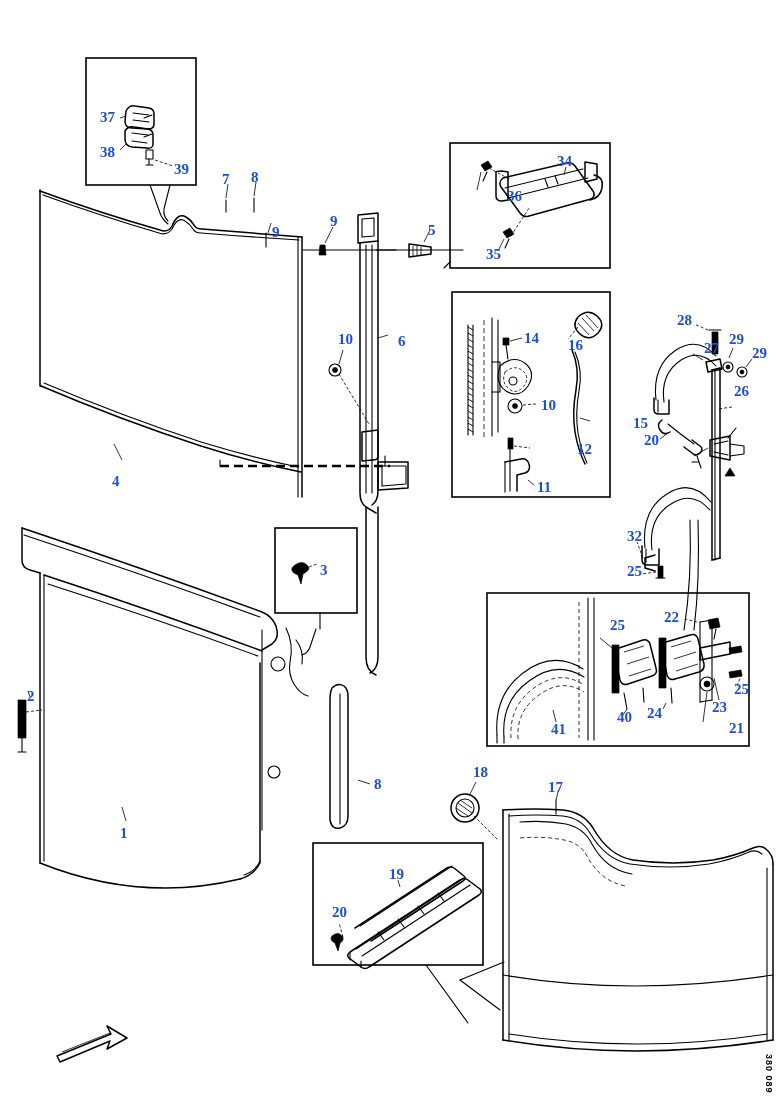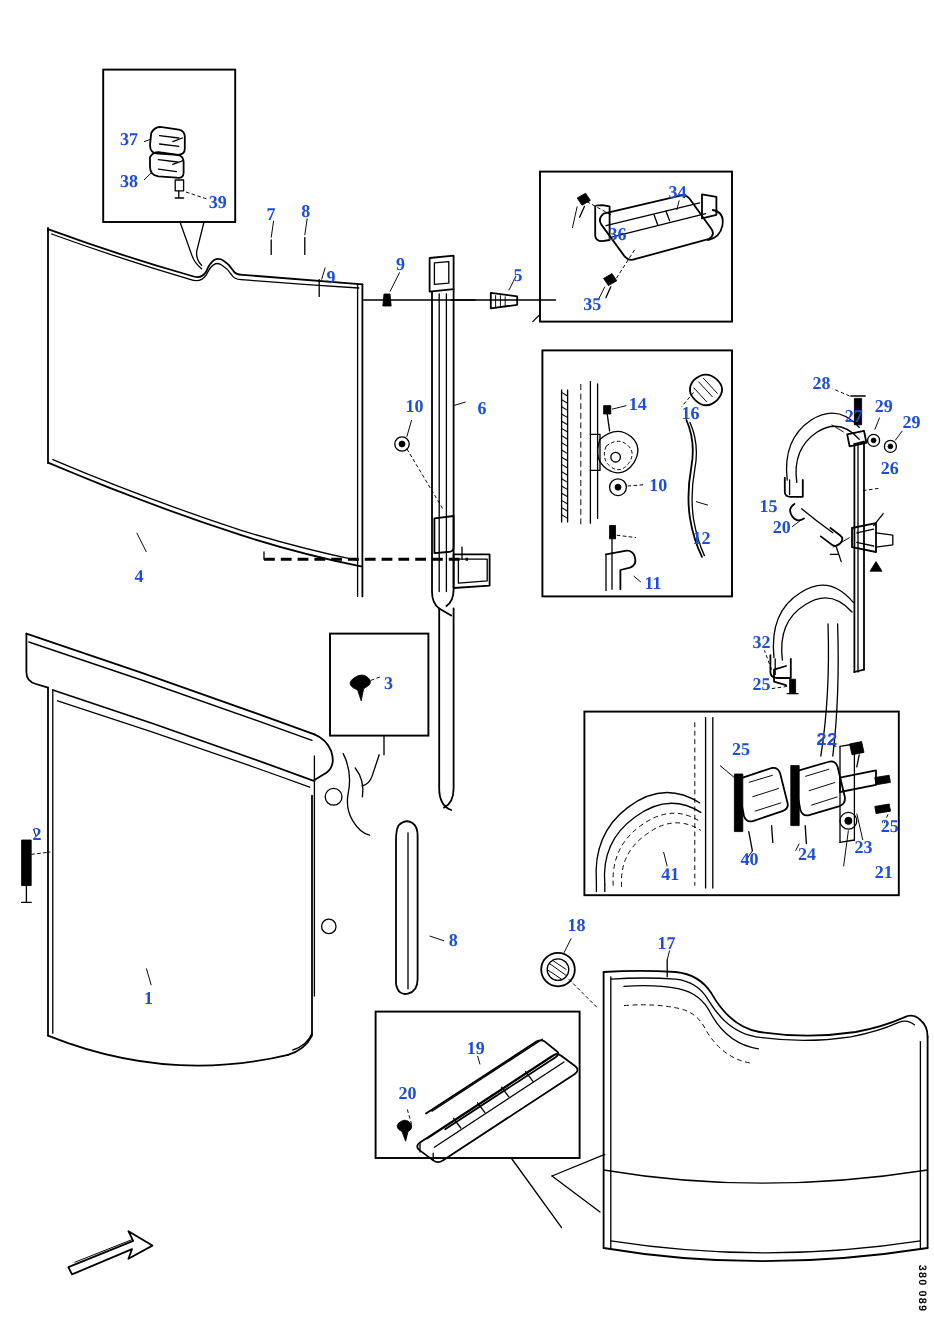--- a/index.html
+++ b/index.html
@@ -389,23 +389,23 @@
 <div class="lbl" style="left:537px;top:442px;margin-left:40px;">12</div>
 <div class="lbl" style="left:541px;top:398px;">10</div>
 <div class="lbl" style="left:524px;top:331px;">14</div>
 <div class="lbl" style="left:594px;top:416px;margin-left:39px;">15</div>
 <div class="lbl" style="left:556px;top:338px;margin-left:12px;">16</div>
 <div class="lbl" style="left:548px;top:780px;">17</div>
 <div class="lbl" style="left:473px;top:765px;">18</div>
 <div class="lbl" style="left:389px;top:867px;">19</div>
 <div class="lbl" style="left:332px;top:905px;">20</div>
 <div class="lbl" style="left:729px;top:721px;">21</div>
-<div class="lbl" style="left:680px;top:610px;font-family:Liberation Mono, monospace;">22</div>
+<div class="lbl" style="left:664px;top:610px;">22</div>
 <div class="lbl" style="left:712px;top:700px;">23</div>
-<div class="lbl" style="left:665px;top:706px;text-align:center;">24</div>
+<div class="lbl" style="left:647px;top:706px;text-align:center;">24</div>
 <div class="lbl" style="left:610px;top:618px;">25</div>
 <div class="lbl" style="left:734px;top:682px;">25</div>
 <div class="lbl" style="left:734px;top:384px;">26</div>
 <div class="lbl" style="left:704px;top:341px;">27</div>
 <div class="lbl" style="left:677px;top:313px;">28</div>
 <div class="lbl" style="left:729px;top:332px;">29</div>
 <div class="lbl" style="left:752px;top:346px;">29</div>
 <div class="lbl" style="left:644px;top:433px;">20</div>
 <div class="lbl" style="left:627px;top:529px;">32</div>
 <div class="lbl" style="left:627px;top:564px;">25</div>

